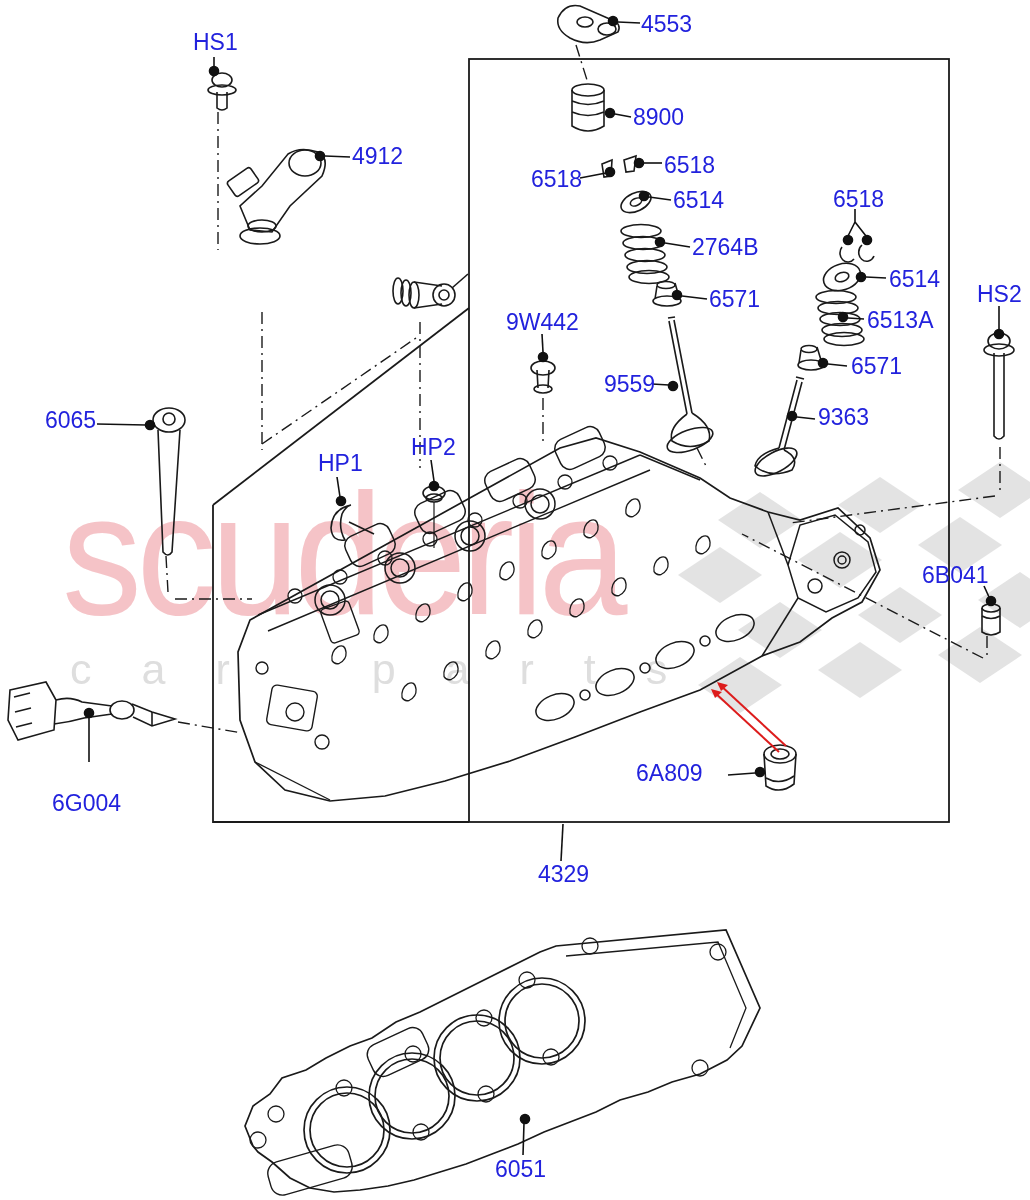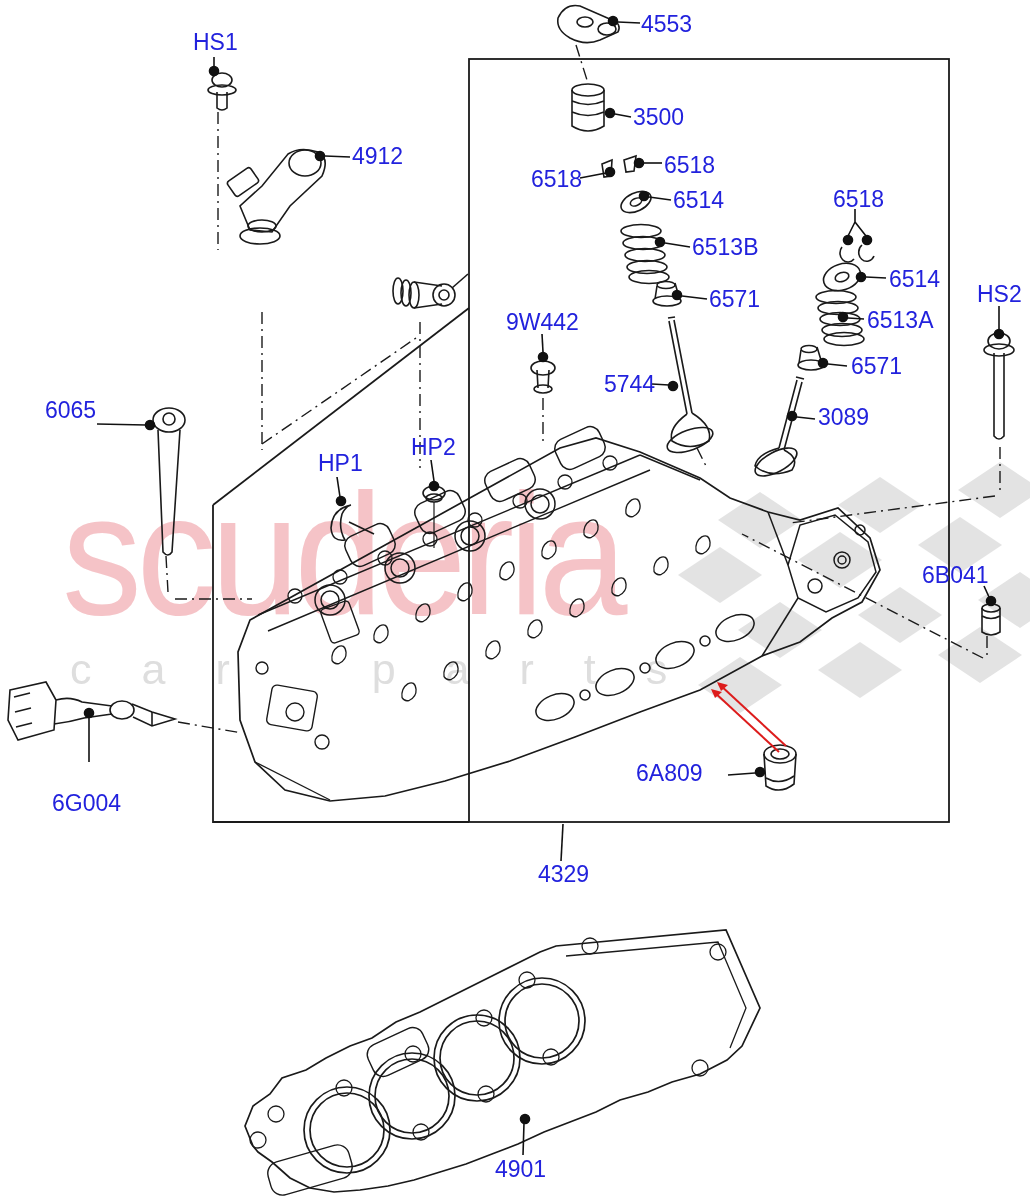--- a/index.html
+++ b/index.html
@@ -378,35 +378,35 @@
         <circle cx="760" cy="772" r="4.5"></circle>
       <line x1="561" y1="861" x2="563" y2="824"></line>
       <line x1="523" y1="1155" x2="524" y2="1123"></line>
         <circle cx="525" cy="1119" r="4.5"></circle>
     </g>
   </svg>
 
   <div class="callout" style="left:193px;top:31px">HS1</div>
   <div class="callout" style="left:641px;top:13px">4553</div>
   <div class="callout" style="left:352px;top:145px">4912</div>
-  <div class="callout" style="left:633px;top:106px">3500</div>
+  <div class="callout" style="left:633px;top:106px">8900</div>
   <div class="callout" style="left:531px;top:168px">6518</div>
   <div class="callout" style="left:664px;top:154px">6518</div>
   <div class="callout" style="left:673px;top:189px">6514</div>
-  <div class="callout" style="left:692px;top:236px">6513B</div>
+  <div class="callout" style="left:692px;top:236px">2764B</div>
   <div class="callout" style="left:709px;top:288px">6571</div>
-  <div class="callout" style="left:604px;top:373px">5744</div>
+  <div class="callout" style="left:604px;top:373px">9559</div>
   <div class="callout" style="left:833px;top:188px">6518</div>
   <div class="callout" style="left:889px;top:268px">6514</div>
   <div class="callout" style="left:867px;top:309px">6513A</div>
   <div class="callout" style="left:851px;top:355px">6571</div>
-  <div class="callout" style="left:818px;top:406px">3089</div>
+  <div class="callout" style="left:818px;top:406px">9363</div>
   <div class="callout" style="left:977px;top:283px">HS2</div>
   <div class="callout" style="left:922px;top:564px">6B041</div>
-  <div class="callout" style="left:45px;top:399px">6065</div>
+  <div class="callout" style="left:45px;top:409px">6065</div>
   <div class="callout" style="left:318px;top:452px">HP1</div>
   <div class="callout" style="left:411px;top:436px">HP2</div>
   <div class="callout" style="left:506px;top:311px">9W442</div>
   <div class="callout" style="left:52px;top:792px">6G004</div>
   <div class="callout" style="left:636px;top:762px">6A809</div>
   <div class="callout" style="left:538px;top:863px">4329</div>
-  <div class="callout" style="left:495px;top:1158px">4901</div>
+  <div class="callout" style="left:495px;top:1158px">6051</div>
 </div>
 
 </body></html>

